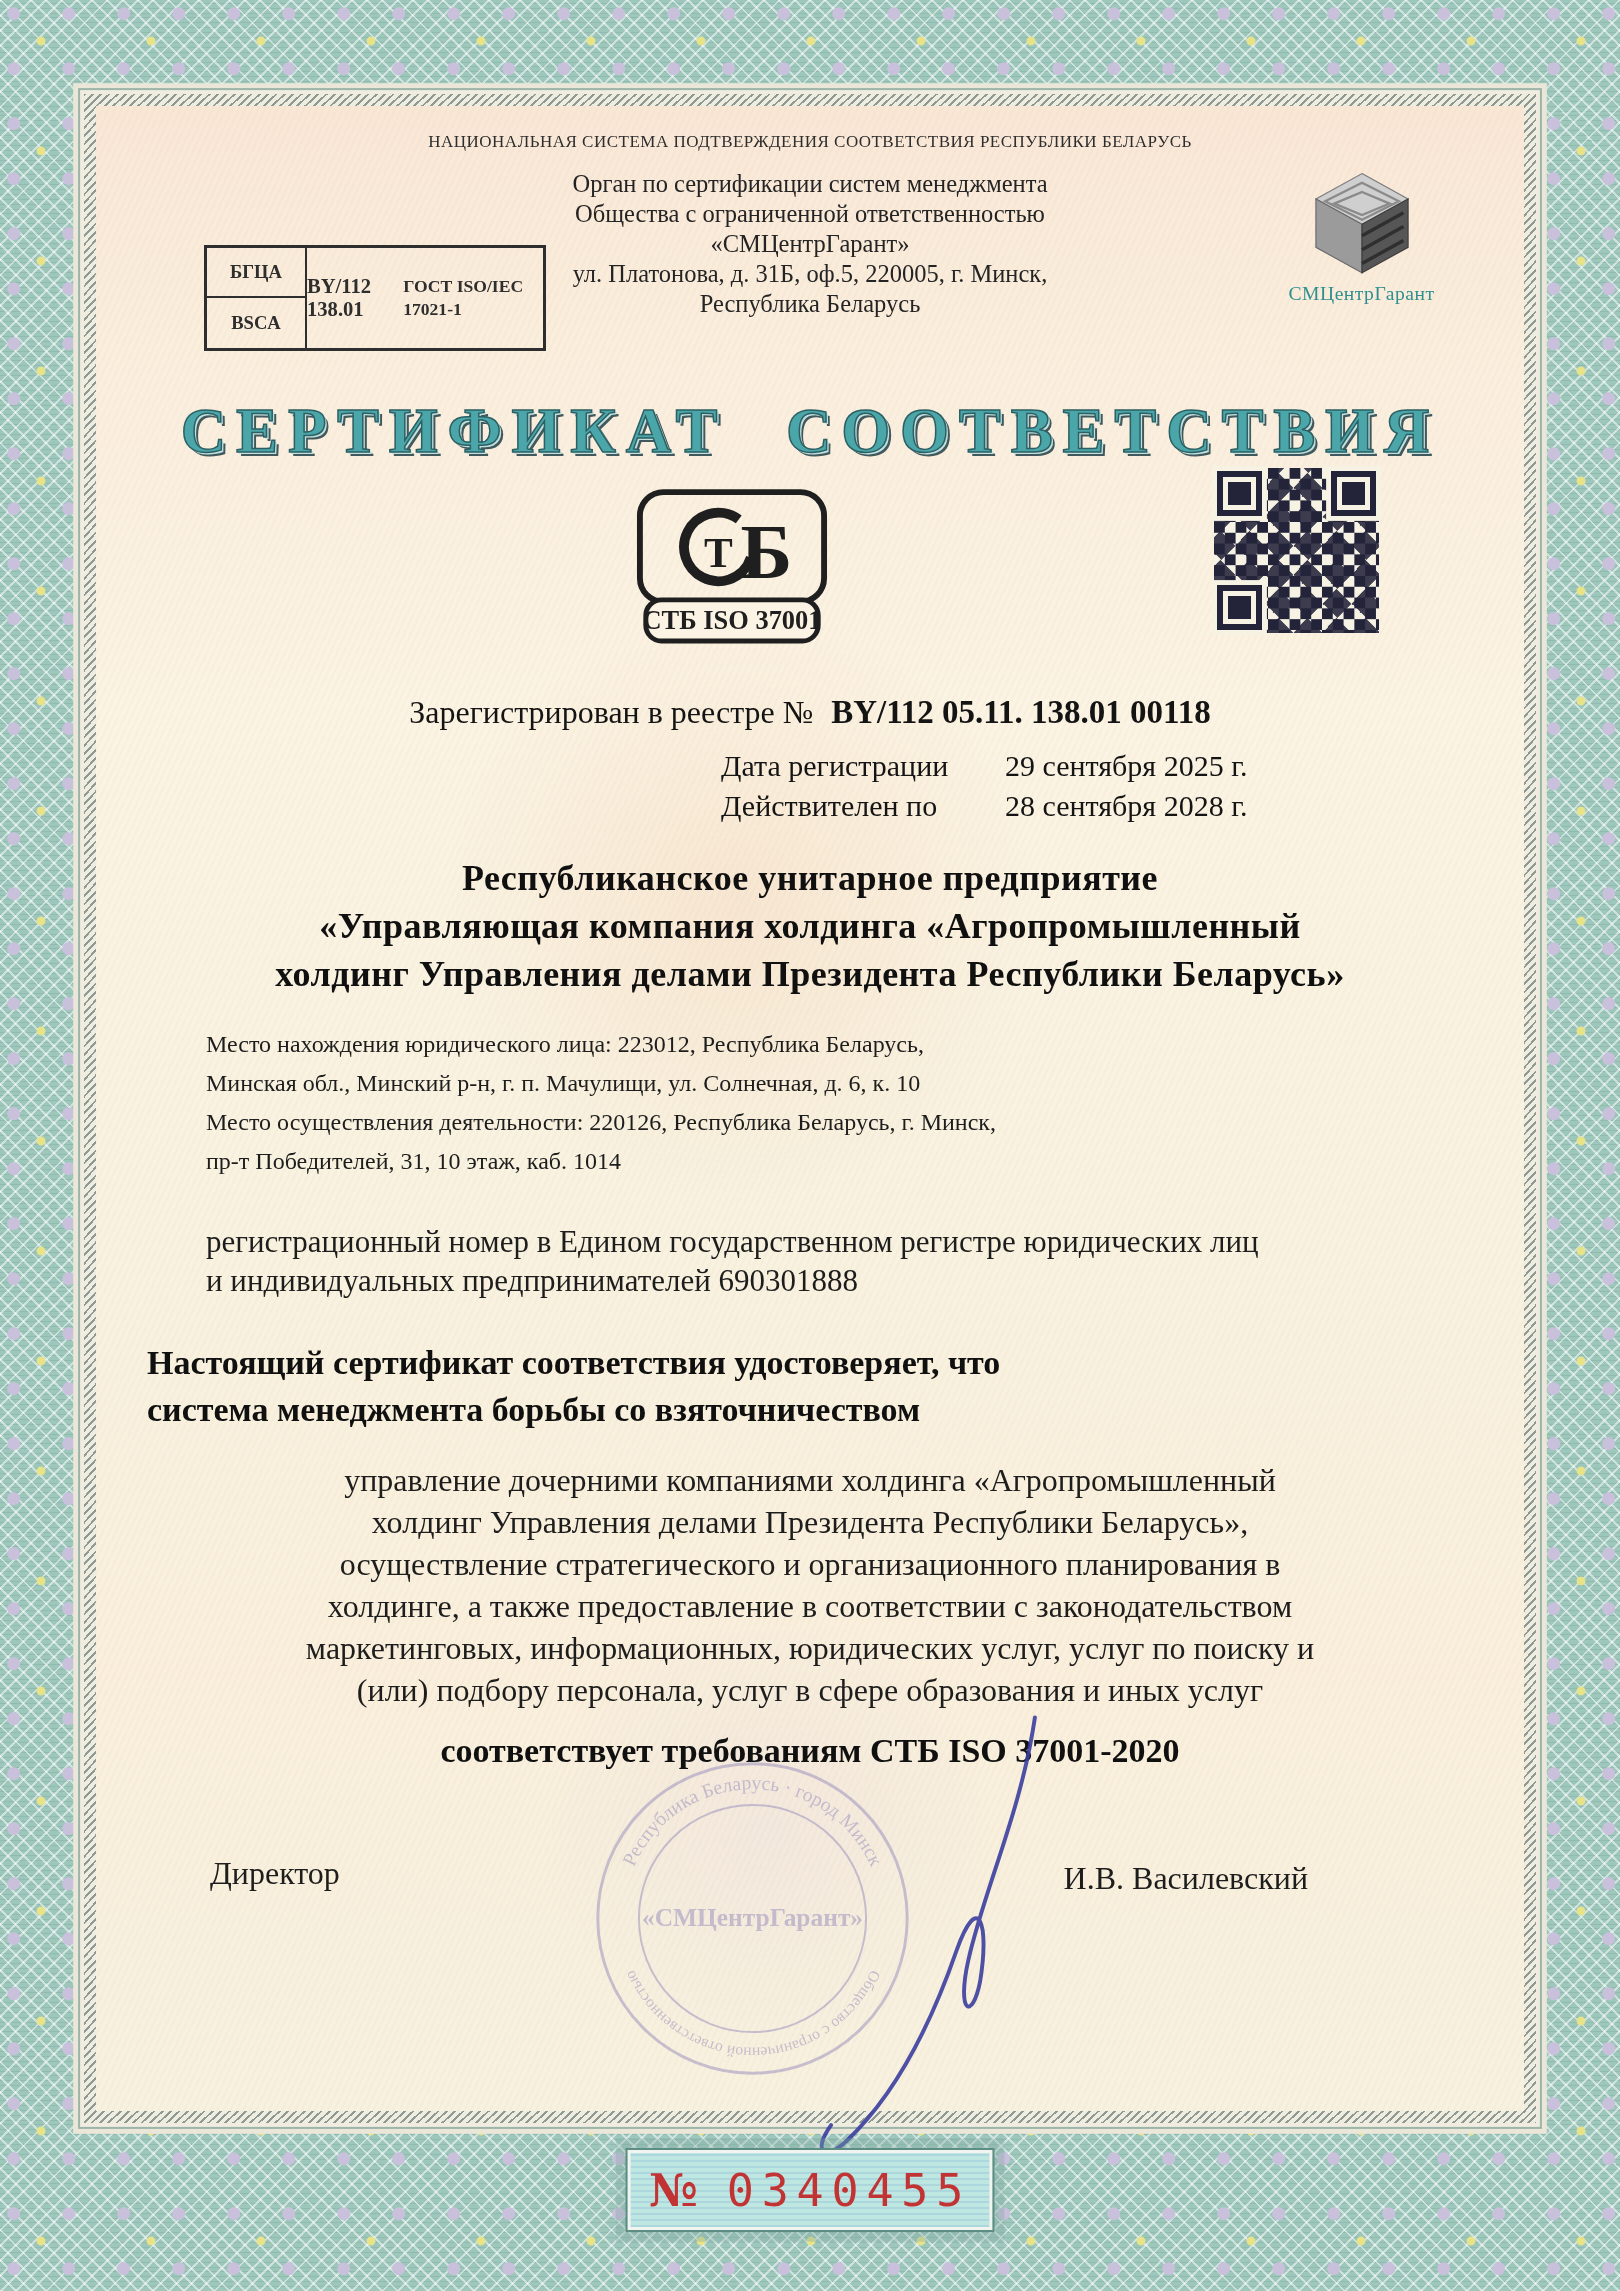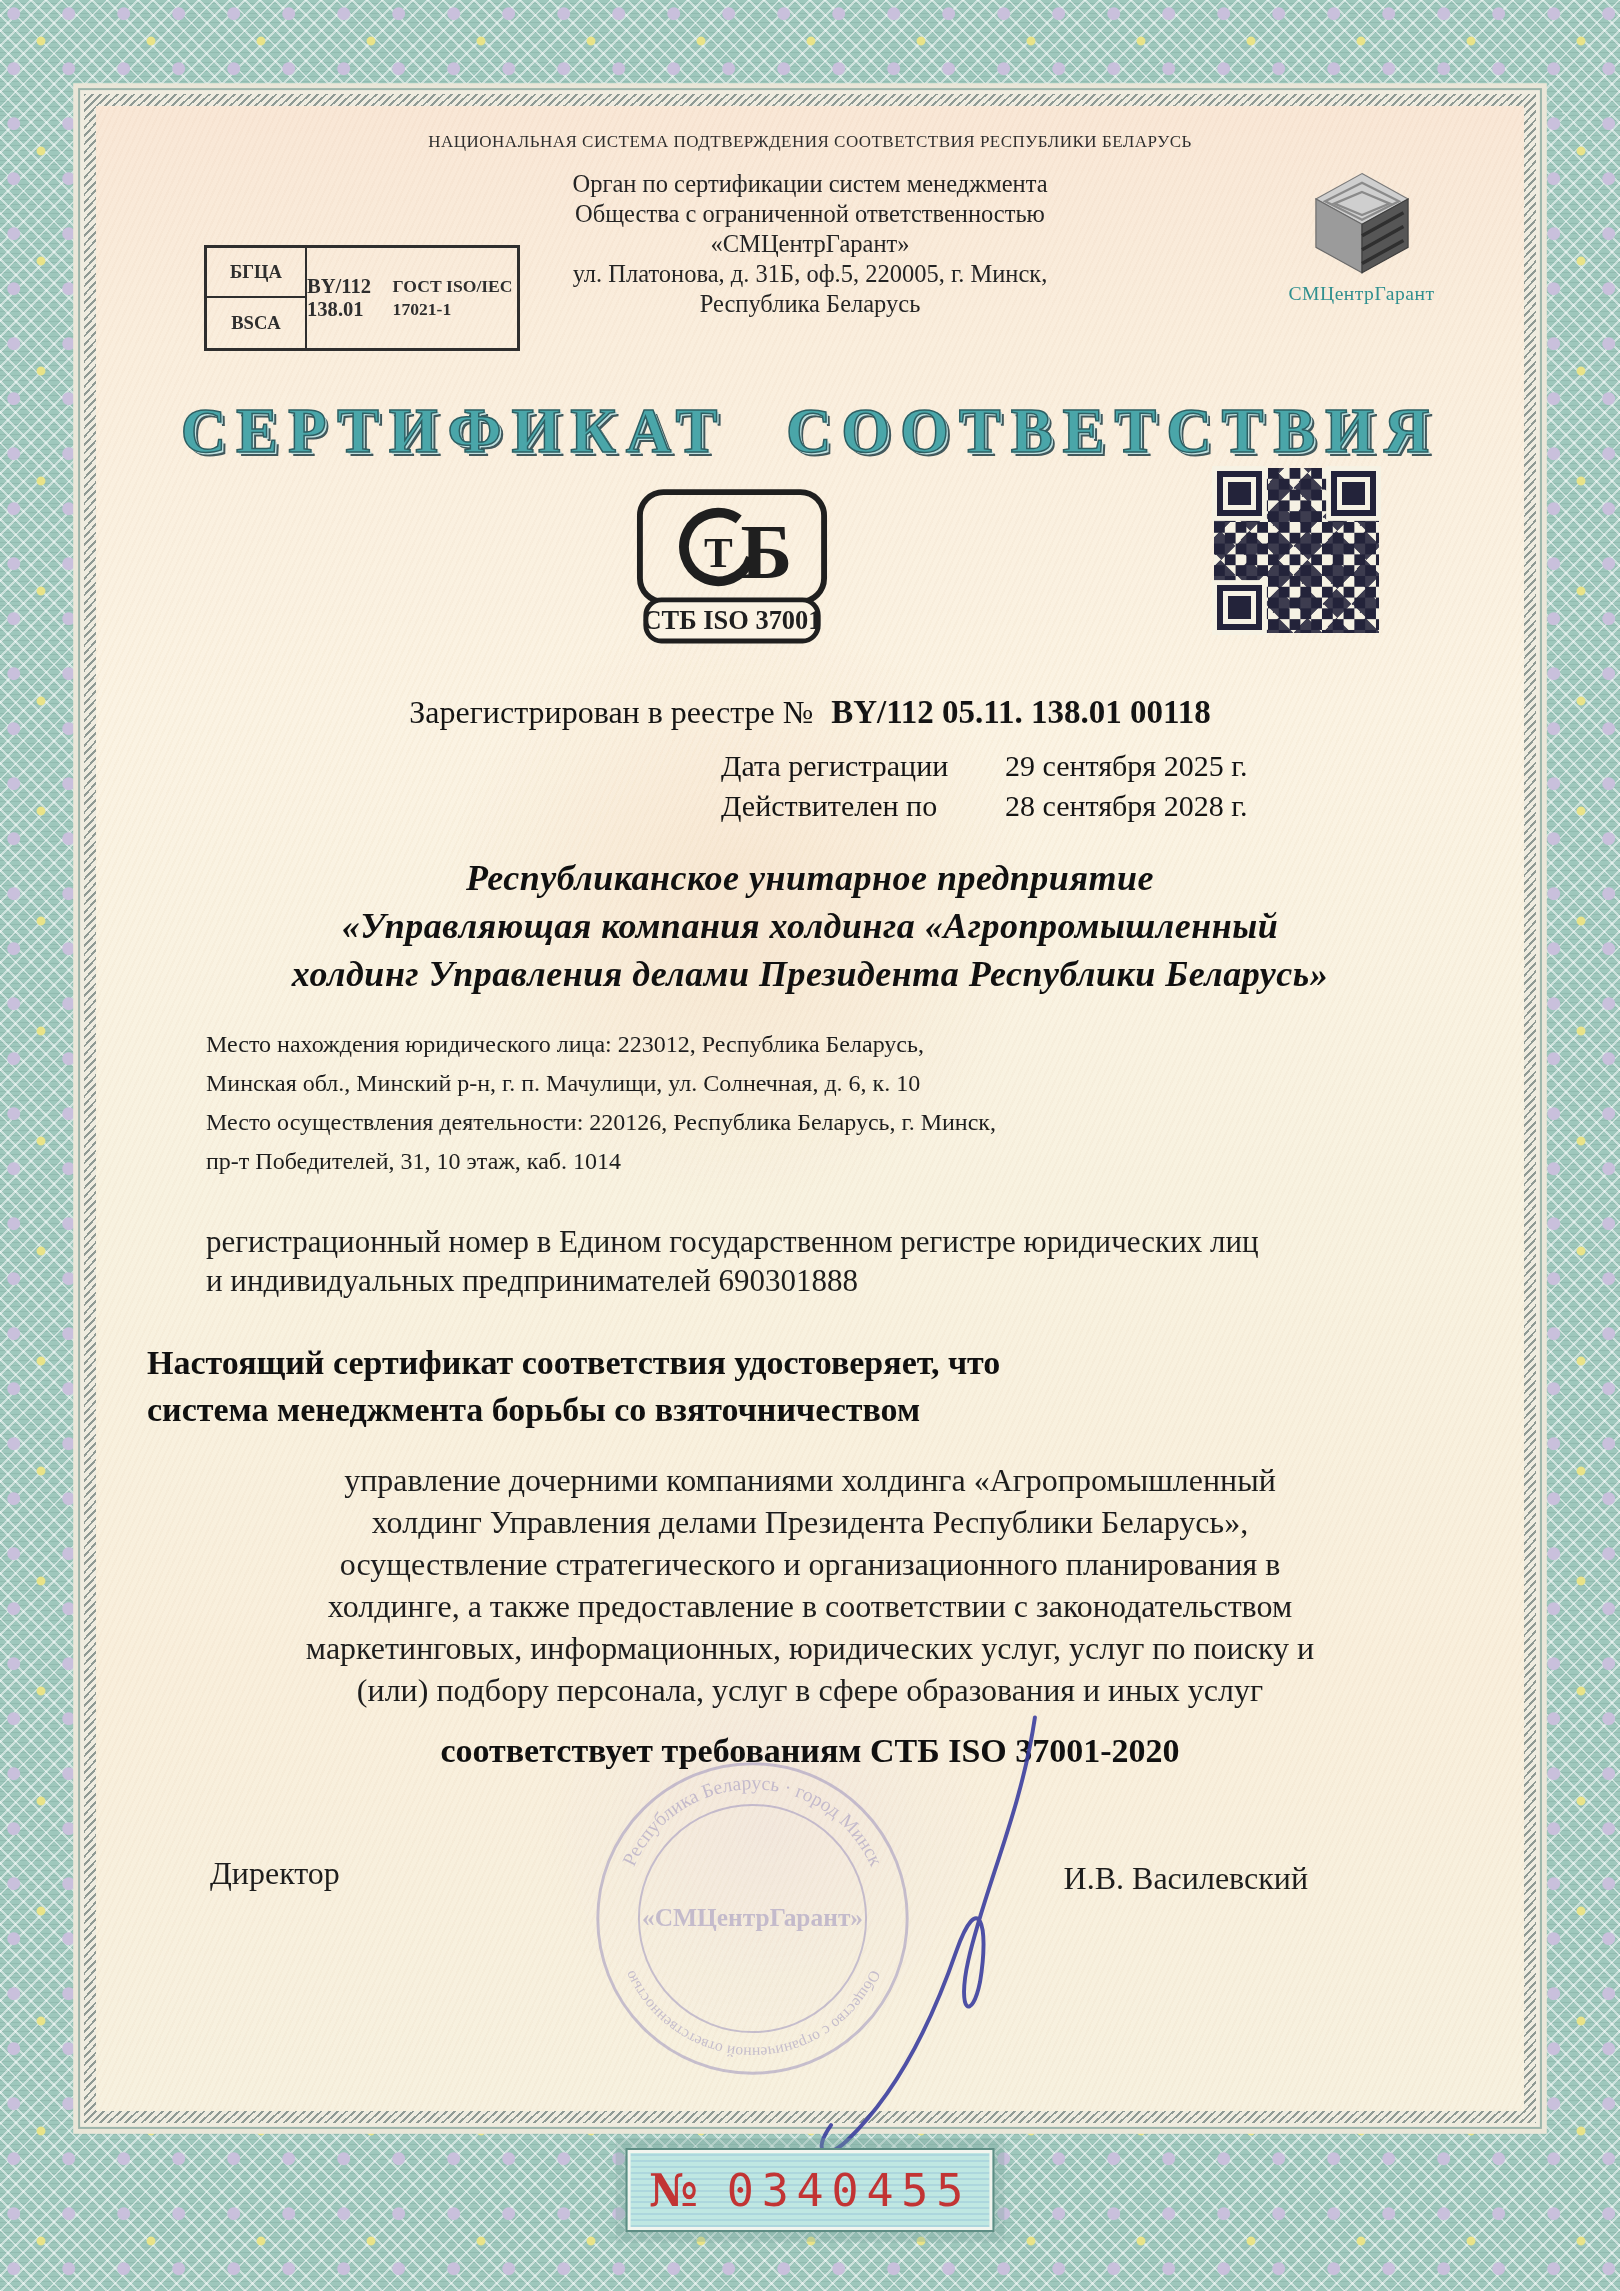--- a/index.html
+++ b/index.html
@@ -28,21 +28,21 @@
       radial-gradient(circle 323px at 47% 86%, rgba(200,175,220,.12), transparent 70%),
       repeating-linear-gradient(115deg, rgba(205,155,115,.05) 0 2px, transparent 2px 5.9px),
       linear-gradient(180deg,#f9e7d6 0%,#faeedd 12%,#fbf3e3 30%,#f8f2e0 55%,#f9efdc 78%,#f7f1df 100%);
     padding:0 51px;
   }
 
   .ns-header{margin-top:25.5px;text-align:center;font-size:17px;letter-spacing:0.5px;color:#2e2e2e;}
 
   
   .top-row{position:relative;height:212px;margin-top:17.6px;}
-  .accr{position:absolute;left:57px;top:76px;width:316px;height:106px;border:3.9px solid #2e2e2e;
+  .accr{position:absolute;left:57px;top:76px;width:342px;height:106px;border:3.9px solid #2e2e2e;
     display:grid;grid-template-columns:100px 1fr;grid-template-rows:1fr 1fr;box-sizing:border-box;}
   .accr .cell{display:flex;align-items:center;justify-content:center;font-weight:bold;color:#2e2e2e;}
   .accr .c1{border-right:2.9px solid #2e2e2e;border-bottom:2.9px solid #2e2e2e;font-size:18.6px;}
   .accr .c2{border-right:2.9px solid #2e2e2e;font-size:18.6px;}
   .accr .c3{grid-column:2;grid-row:1/3;line-height:23.5px;}
   .accr .c3 .l1{font-size:20.6px;} .accr .c3 .l2{font-size:17.6px;}
   .org-block{position:absolute;left:50%;transform:translateX(-50%);top:0;width:706px;
     text-align:center;font-size:24.5px;line-height:30px;color:#242424;}
   .org-logo{position:absolute;right:33px;top:0;width:157px;text-align:center;}
   .org-logo-label{font-size:19.6px;color:#2f8f8f;margin-top:3.9px;letter-spacing:0.5px;}
@@ -66,21 +66,21 @@
   .finder::after{content:"";position:absolute;inset:4.9px;background:#23233a;}
   .finder.tl{left:2.9px;top:2.9px;} .finder.tr{right:2.9px;top:2.9px;} .finder.bl{left:2.9px;bottom:2.9px;}
 
   .reg-line{margin-top:34px;text-align:center;font-size:32px;color:#141414;}
   .reg-line .num{font-weight:bold;font-size:33px;margin-left:9.8px;}
 
   .dates{margin-top:15.7px;margin-left:574px;font-size:30px;line-height:40px;color:#141414;}
   .dates .row{display:flex;gap:8px;}
   .dates .lab{width:276px;}
 
-  .company{margin-top:27.4px;text-align:center;font-weight:bold;font-size:36px;line-height:48px;letter-spacing:0.5px;color:#101010;font-style:italic;}
+  .company{margin-top:27.4px;text-align:center;font-weight:bold;font-size:36px;line-height:48px;letter-spacing:0.5px;color:#101010;}
   .address{margin-top:27.4px;margin-left:59px;font-size:24px;line-height:39px;}
   .registry{margin-top:41px;margin-left:59px;font-size:31px;line-height:39px;}
   .statement{margin-top:39px;text-align:left;font-weight:bold;font-size:34px;line-height:47px;color:#101010;}
   .scope{margin-top:25.5px;text-align:center;font-size:32px;line-height:42px;}
   .compliance{margin-top:21.6px;text-align:center;font-weight:bold;font-size:34px;color:#101010;}
 
   .signing{position:relative;height:314px;}
   .sign-pos{position:absolute;left:63px;top:85px;font-size:32px;}
   .sign-name{position:absolute;right:165px;top:90px;font-size:32px;}
 

